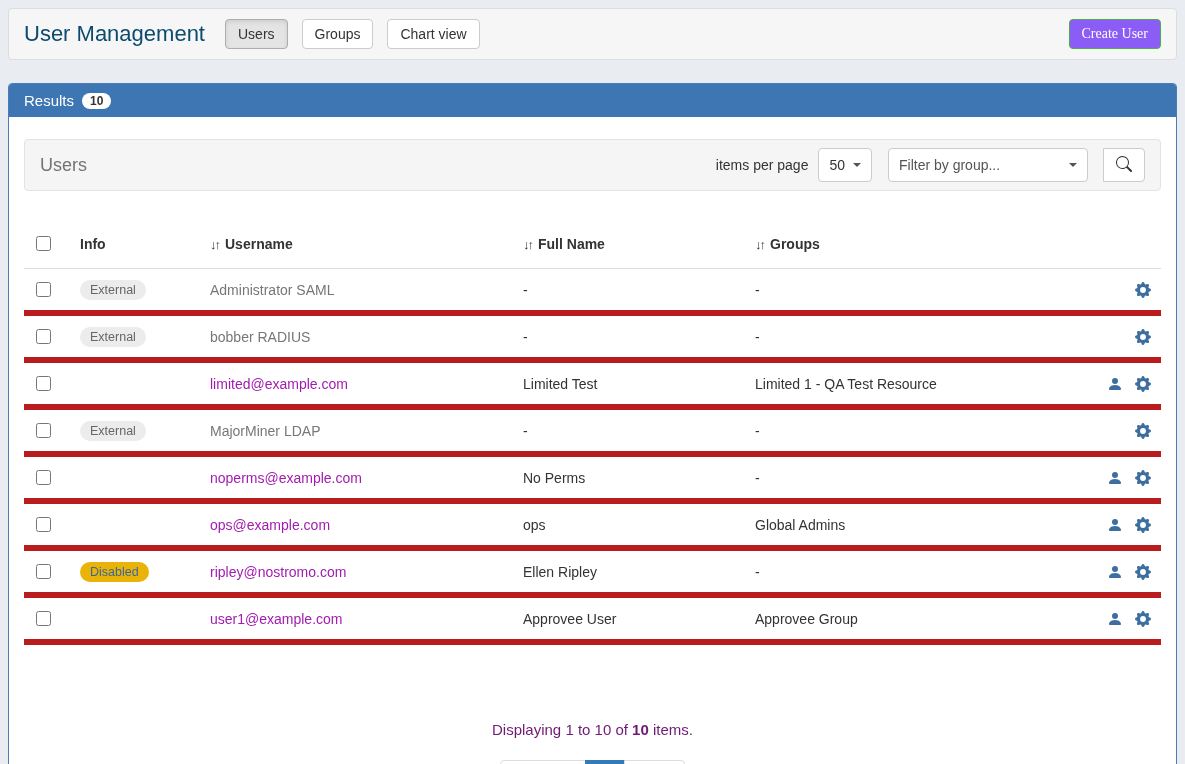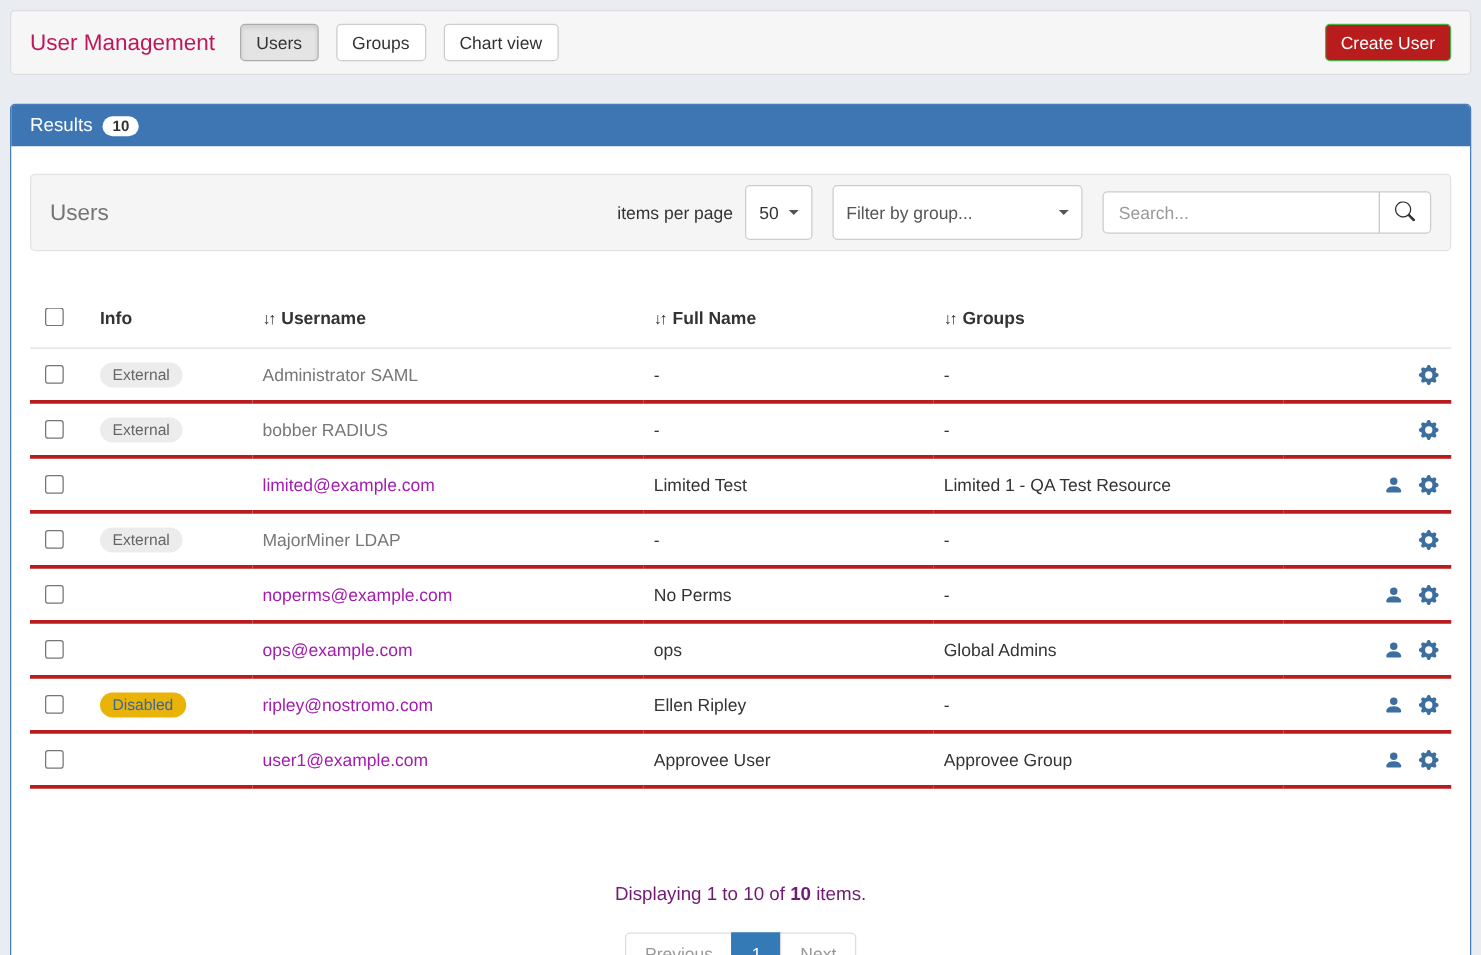--- a/index.html
+++ b/index.html
@@ -1,60 +1,60 @@
 <!DOCTYPE html>
 <html><head>
 <meta charset="utf-8">
 <style>
   html,body{margin:0;padding:0;background:#e9edf1;font-family:"Liberation Sans",sans-serif;font-size:14px;color:#333;}
   *{box-sizing:border-box;}
 
   
   .topbar{margin:8px;background:#f6f6f6;border:1px solid #ddd;border-radius:4px;
           padding:10px 15px;display:flex;align-items:center;}
-  .page-title{font-size:18px;color:#be185d;}
+  .page-title{font-size:22px;color:#0c4a6e;}
   .tabs{display:flex;gap:14px;margin-left:20px;}
   .tab-btn{background:#fff;border:1px solid #ccc;border-radius:4px;padding:6px 12px;
            font-size:14px;color:#333;cursor:pointer;font-family:inherit;}
   .tab-btn.active{background:#e4e4e4;border-color:#adadad;box-shadow:inset 0 2px 4px rgba(0,0,0,.10);}
   .spacer{flex:1;}
-  .btn-create{background:#b91c1c;border:1px solid #4cae4c;color:#fff;padding:6px 12px;
-              border-radius:4px;font-size:14px;cursor:pointer;font-family:Liberation Sans, sans-serif;}
+  .btn-create{background:#8b5cf6;border:1px solid #4cae4c;color:#fff;padding:6px 12px;
+              border-radius:4px;font-size:14px;cursor:pointer;font-family:Liberation Serif, serif;}
 
   
   .panel{margin:23px 8px 8px;background:#fff;border:1px solid #4a7db8;border-radius:4px;}
   .panel-heading{background:#3e76b4;color:#fff;padding:8px 15px;border-radius:3px 3px 0 0;
                  font-size:15px;display:flex;align-items:center;gap:8px;}
   .count-badge{background:#fff;color:#333;border-radius:10px;padding:1px 8px;font-size:12px;font-weight:bold;}
   .panel-body{padding:22px 15px 30px;}
 
   
   .well{background:#f5f5f5;border:1px solid #e3e3e3;border-radius:4px;padding:8px 15px;
         display:flex;align-items:center;min-height:47px;}
   .well-title{font-size:18px;color:#747474;}
   .controls{margin-left:auto;display:flex;align-items:center;gap:10px;}
   .ipp-label{color:#333;}
   .select-box{background:#fff;border:1px solid #ccc;border-radius:4px;padding:7px 10px;
-              display:flex;align-items:center;gap:8px;color:#333;cursor:pointer;height:44px;}
+              display:flex;align-items:center;gap:8px;color:#333;cursor:pointer;height:34px;}
   .group-filter{width:200px;justify-content:space-between;color:#555;margin-left:6px;text-align:center;}
   .caret{width:0;height:0;border-left:4px solid transparent;border-right:4px solid transparent;
          border-top:4px solid #555;display:inline-block;}
   .search-group{display:flex;margin-left:6px;}
   .search-input{width:222px;height:34px;border:1px solid #ccc;border-radius:4px 0 0 4px;
                 padding:6px 12px;font-size:14px;color:#555;font-family:inherit;outline:none;}
   .search-input::placeholder{color:#999;}
   .search-btn{width:42px;height:34px;background:#fff;border:1px solid #ccc;margin-left:-1px;
               border-radius:0 4px 4px 0;display:flex;align-items:center;justify-content:center;cursor:pointer;}
 
   
   .users-table{width:100%;border-collapse:collapse;margin-top:28px;}
   .users-table th{text-align:left;padding:14px 8px;font-weight:bold;color:#333;
                   border-bottom:1px solid #ddd;font-size:14px;}
   .users-table th.sortable{cursor:pointer;}
-  .users-table td{padding:10px 8px;border-bottom:3px solid #b91c1c;vertical-align:middle;font-size:14px;margin-top:48px;}
+  .users-table td{padding:10px 8px;border-bottom:6px solid #b91c1c;vertical-align:middle;font-size:14px;margin-top:48px;}
   .sort{font-weight:bold;letter-spacing:-2px;margin-right:6px;font-size:13px;}
   .col-actions{text-align:right;white-space:nowrap;padding-right:10px !important;}
   .badge-pill{display:inline-block;border-radius:10px;padding:3px 10px;font-size:12.5px;}
   .badge-external{background:#ececec;color:#666;}
   .badge-disabled{background:#eab308;color:#39689a;}
   .u-link{color:#a21caf;cursor:pointer;}
   .u-plain{color:#777;}
   .icon-btn{color:#3c6e9f;cursor:pointer;display:inline-block;margin-left:8px;}
   .icon-btn svg{vertical-align:middle;}
   input[type="checkbox"]{width:15px;height:15px;cursor:pointer;}
@@ -96,21 +96,20 @@
         <span class="ipp-label">items per page</span>
         <div class="select-box per-page">
           <span>50</span>
           <span class="caret"></span>
         </div>
         <div class="select-box group-filter">
           <span>Filter by group...</span>
           <span class="caret"></span>
         </div>
         <div class="search-group">
-          <input class="search-input" type="text" placeholder="Search..." style="">
           <button class="search-btn">
             <span>
               <svg width="16" height="16" viewBox="0 0 16 16" fill="#333">
                   <path d="M11.742 10.344a6.5 6.5 0 1 0-1.397 1.398h-.001c.03.04.062.078.098.115l3.85 3.85a1 1 0 0 0 1.415-1.414l-3.85-3.85a1.007 1.007 0 0 0-.115-.1zM12 6.5a5.5 5.5 0 1 1-11 0 5.5 5.5 0 0 1 11 0z"></path>
                 </svg>
             </span>
           </button>
         </div>
       </div>
     </div>

